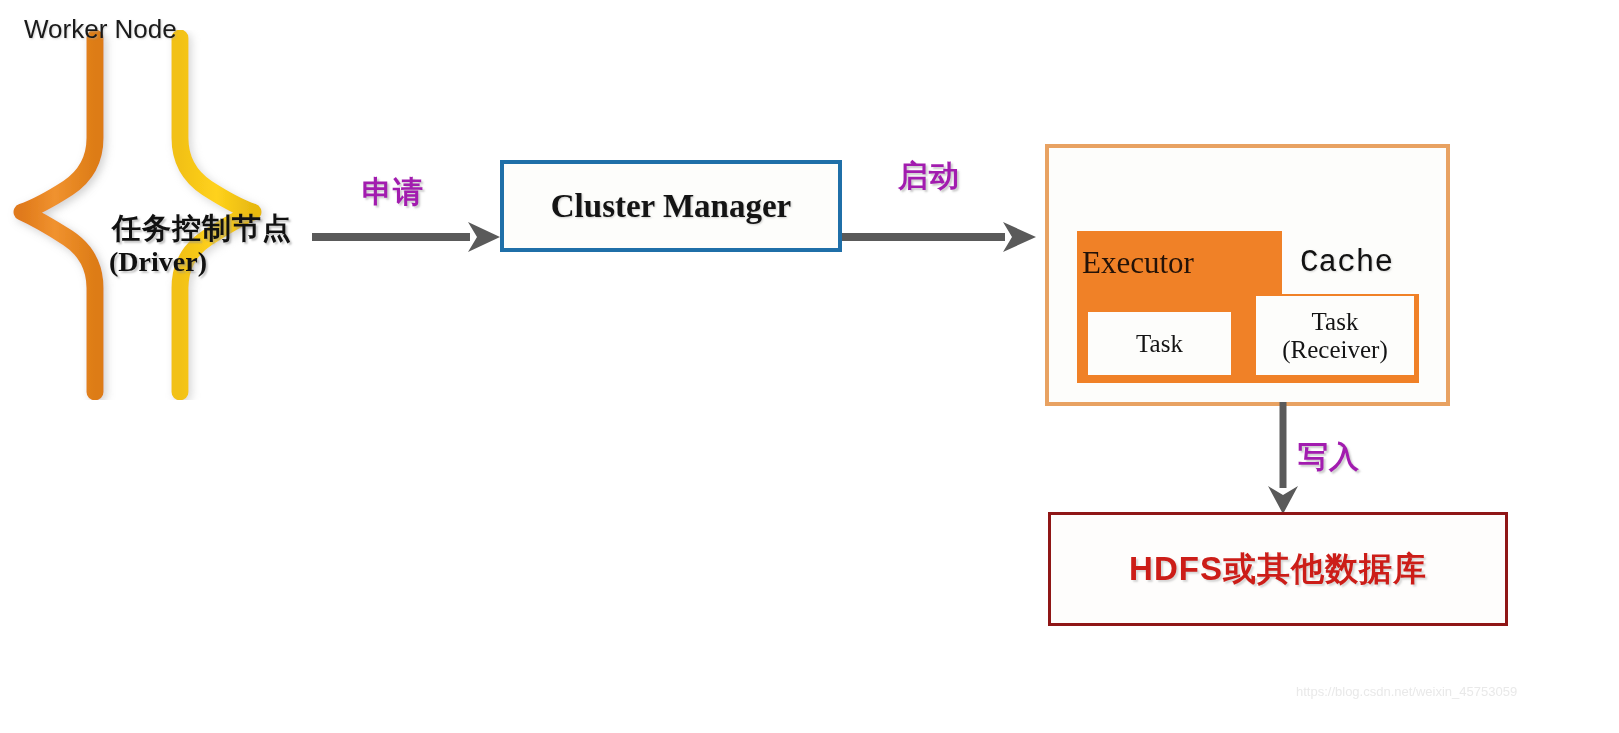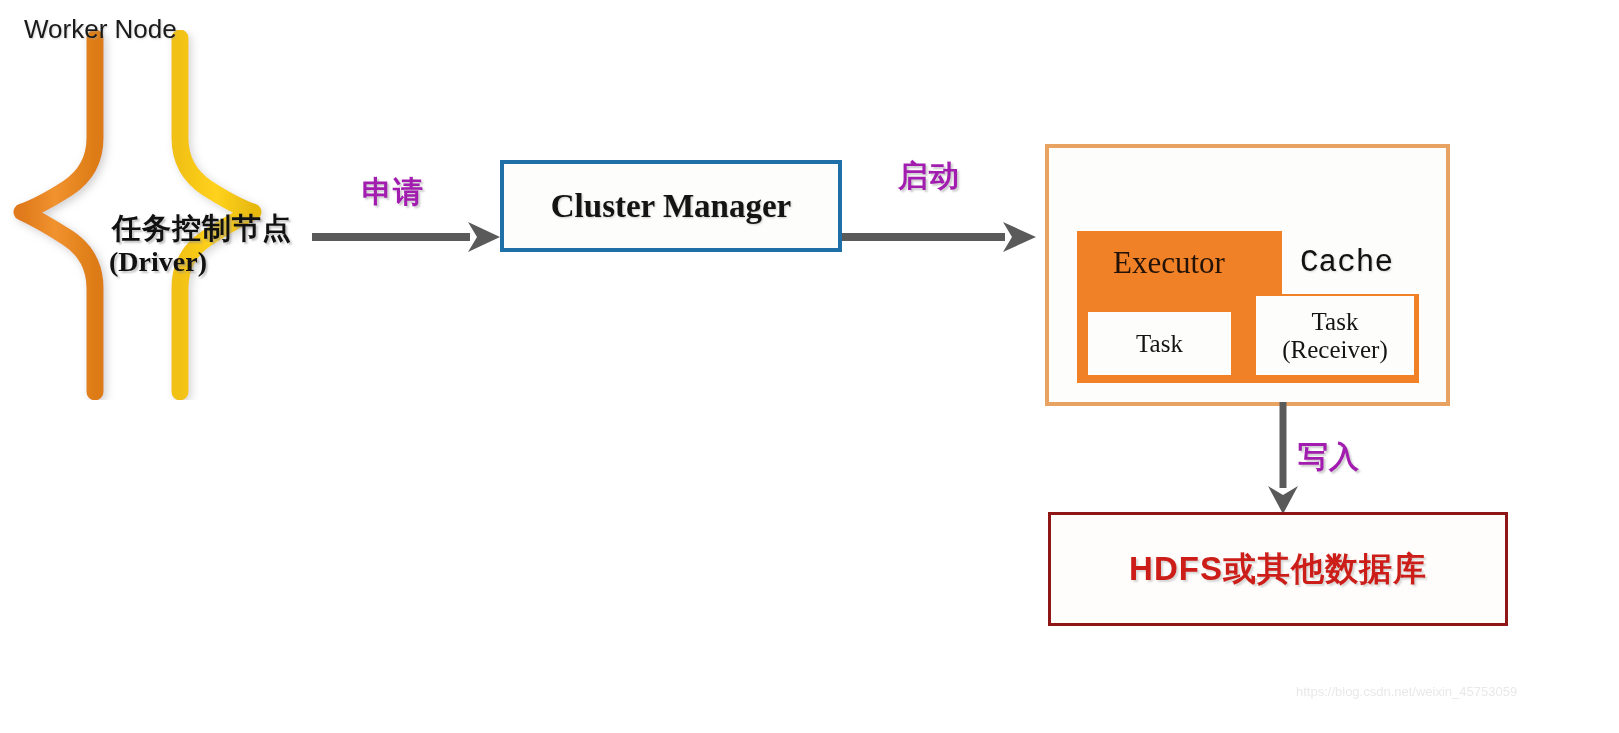--- a/index.html
+++ b/index.html
@@ -141,21 +141,20 @@
     height: 89px;
     background: #f08127;
   }
   #executor-label {
     position: absolute;
     left: 1082px;
     top: 245px;
     font-family: "Liberation Serif", serif;
     font-size: 31px;
     color: #231208;
-    margin-left: 31px;
   }
   #cache-label {
     position: absolute;
     left: 1300px;
     top: 245px;
     font-family: Liberation Mono, monospace;
     font-size: 31px;
     color: #121212;
     text-shadow: 1px 1px 2px rgba(175,175,175,0.5);
   }

